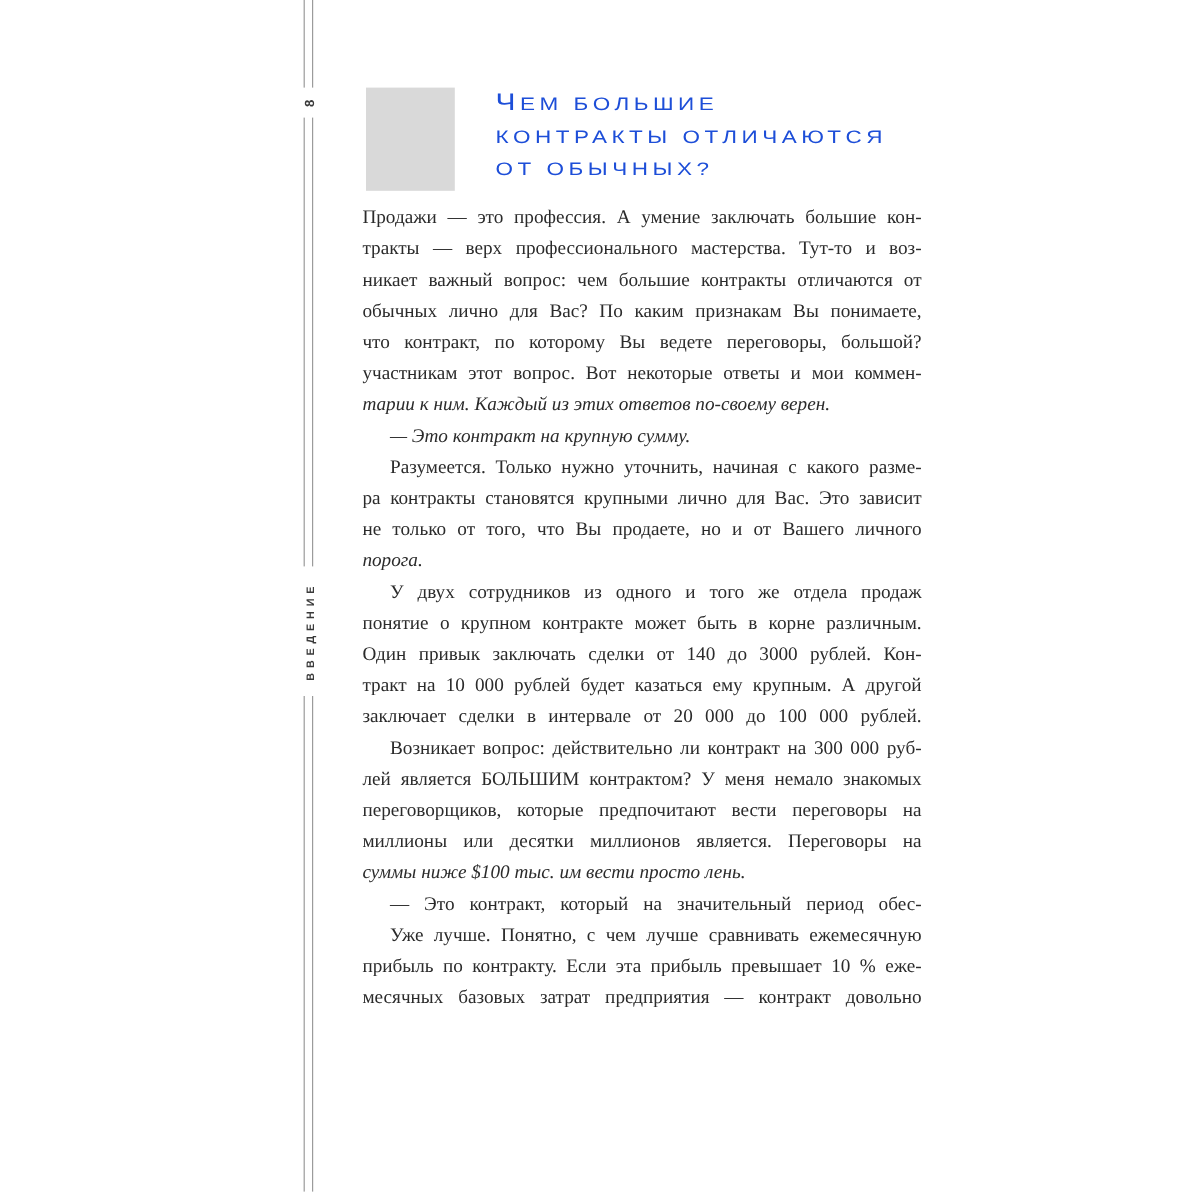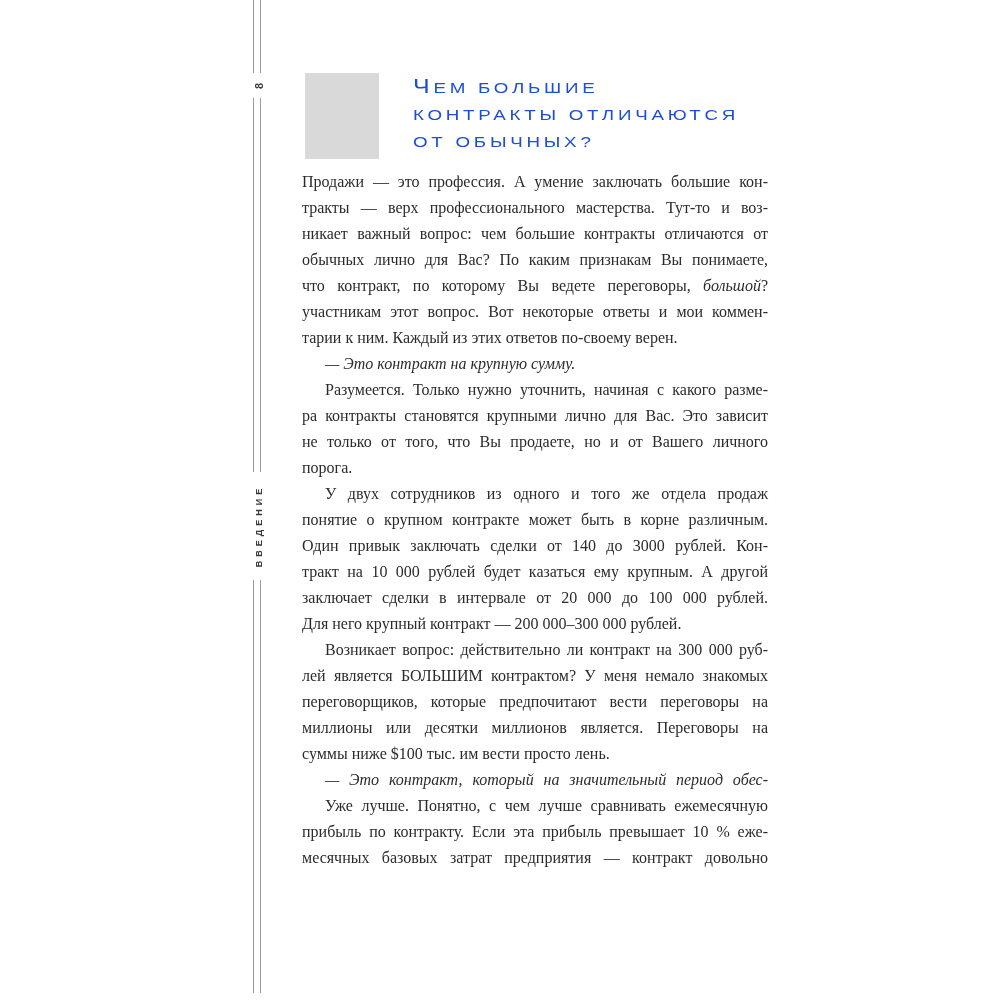--- a/index.html
+++ b/index.html
@@ -89,23 +89,23 @@
     left: 302px; top: 169px;
     width: 466px;
     font-size: 16px;
     line-height: 26px;
     color: #2b2b2b;
   }
   .line {
     text-align: justify;
     text-align-last: justify;
   }
-  .line.endline { text-align-last: left; }
+  .line.endline { text-align-last: left; font-style: italic; }
   .line.indent { text-indent: 23px; }
-  .para.italic .line, .it { font-style: italic; }
+  .para.italic .line, .it { }
 </style>
 </head>
 <body>
 
 <div class="page">
 
   <div class="rule-seg rule-top"></div>
   <div class="rule-seg rule-mid"></div>
   <div class="rule-seg rule-bot"></div>
 
@@ -141,21 +141,20 @@
         <div class="line"><span>ра контракты становятся крупными лично для Вас. Это зависит</span></div>
         <div class="line"><span>не только от того, что Вы продаете, но и от Вашего личного</span></div>
         <div class="line endline"><span>порога.</span></div>
       </div>
       <div class="para">
         <div class="line indent"><span>У двух сотрудников из одного и того же отдела продаж</span></div>
         <div class="line"><span>понятие о крупном контракте может быть в корне различным.</span></div>
         <div class="line"><span>Один привык заключать сделки от 140 до 3000 рублей. Кон-</span></div>
         <div class="line"><span>тракт на 10&nbsp;000 рублей будет казаться ему крупным. А другой</span></div>
         <div class="line"><span>заключает сделки в интервале от 20&nbsp;000 до 100&nbsp;000 рублей.</span></div>
-        <div class="line endline"><span>Для него крупный контракт — 200&nbsp;000–300&nbsp;000 рублей.</span></div>
       </div>
       <div class="para">
         <div class="line indent"><span>Возникает вопрос: действительно ли контракт на 300&nbsp;000 руб-</span></div>
         <div class="line"><span>лей является БОЛЬШИМ контрактом? У меня немало знакомых</span></div>
         <div class="line"><span>переговорщиков, которые предпочитают вести переговоры на</span></div>
         <div class="line"><span>миллионы или десятки миллионов является. Переговоры на</span></div>
         <div class="line endline"><span>суммы ниже $100 тыс. им вести просто лень.</span></div>
       </div>
       <div class="para italic">
         <div class="line indent"><span>— Это контракт, который на значительный период обес-</span></div>

